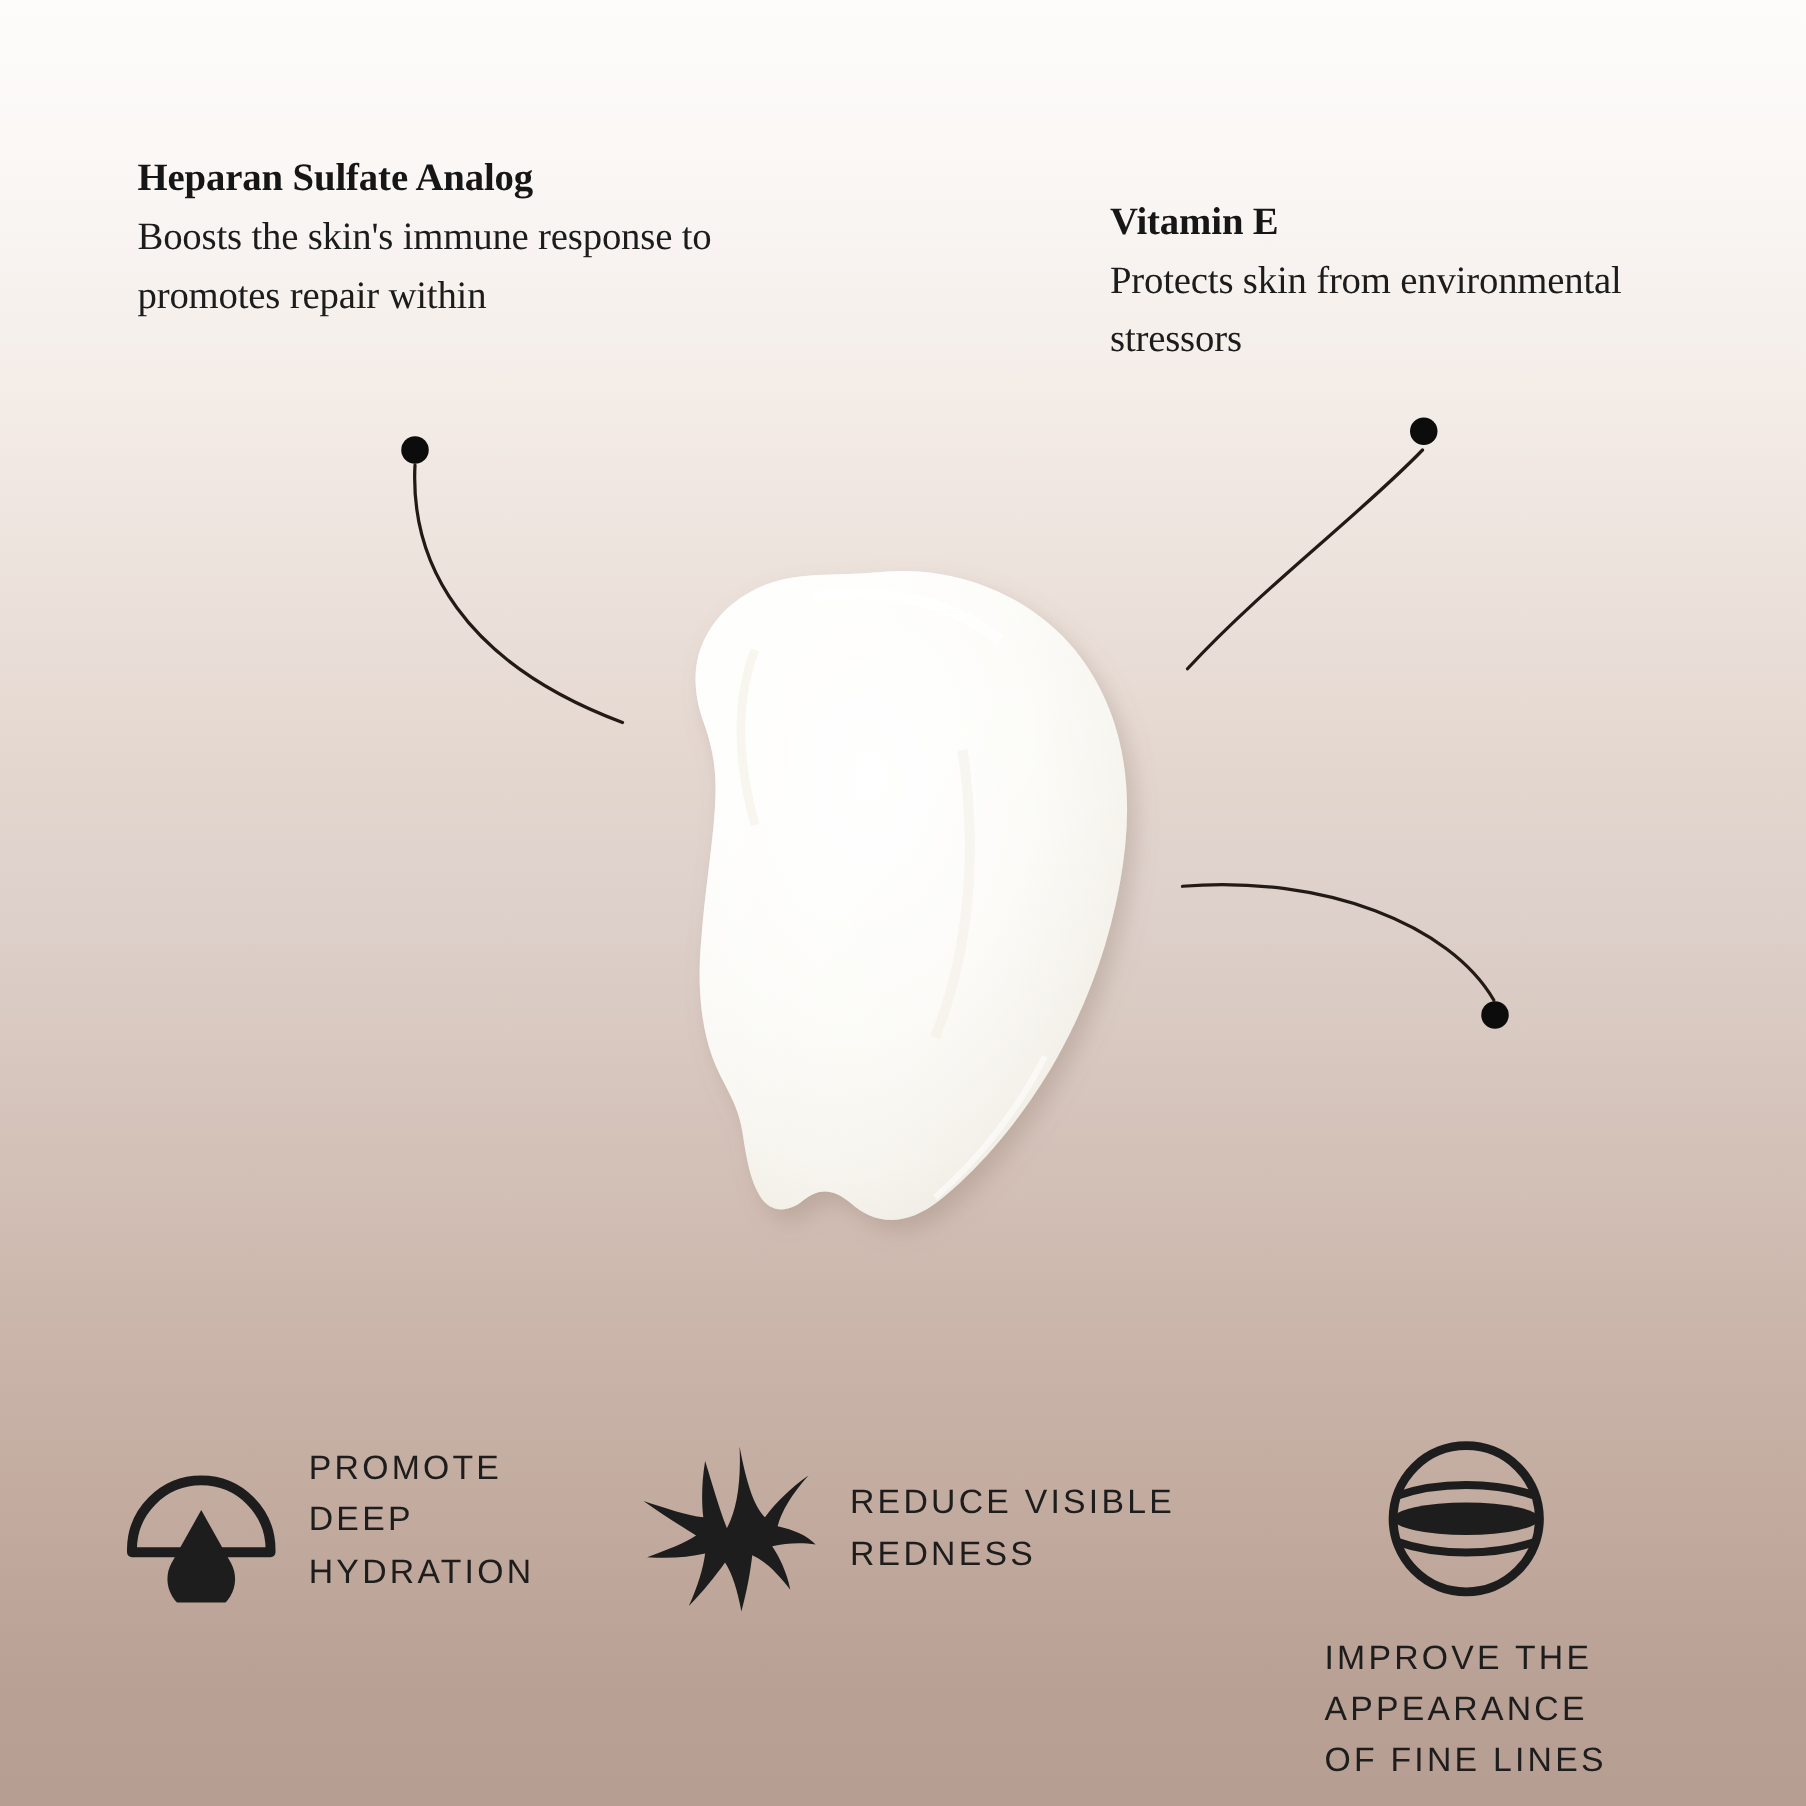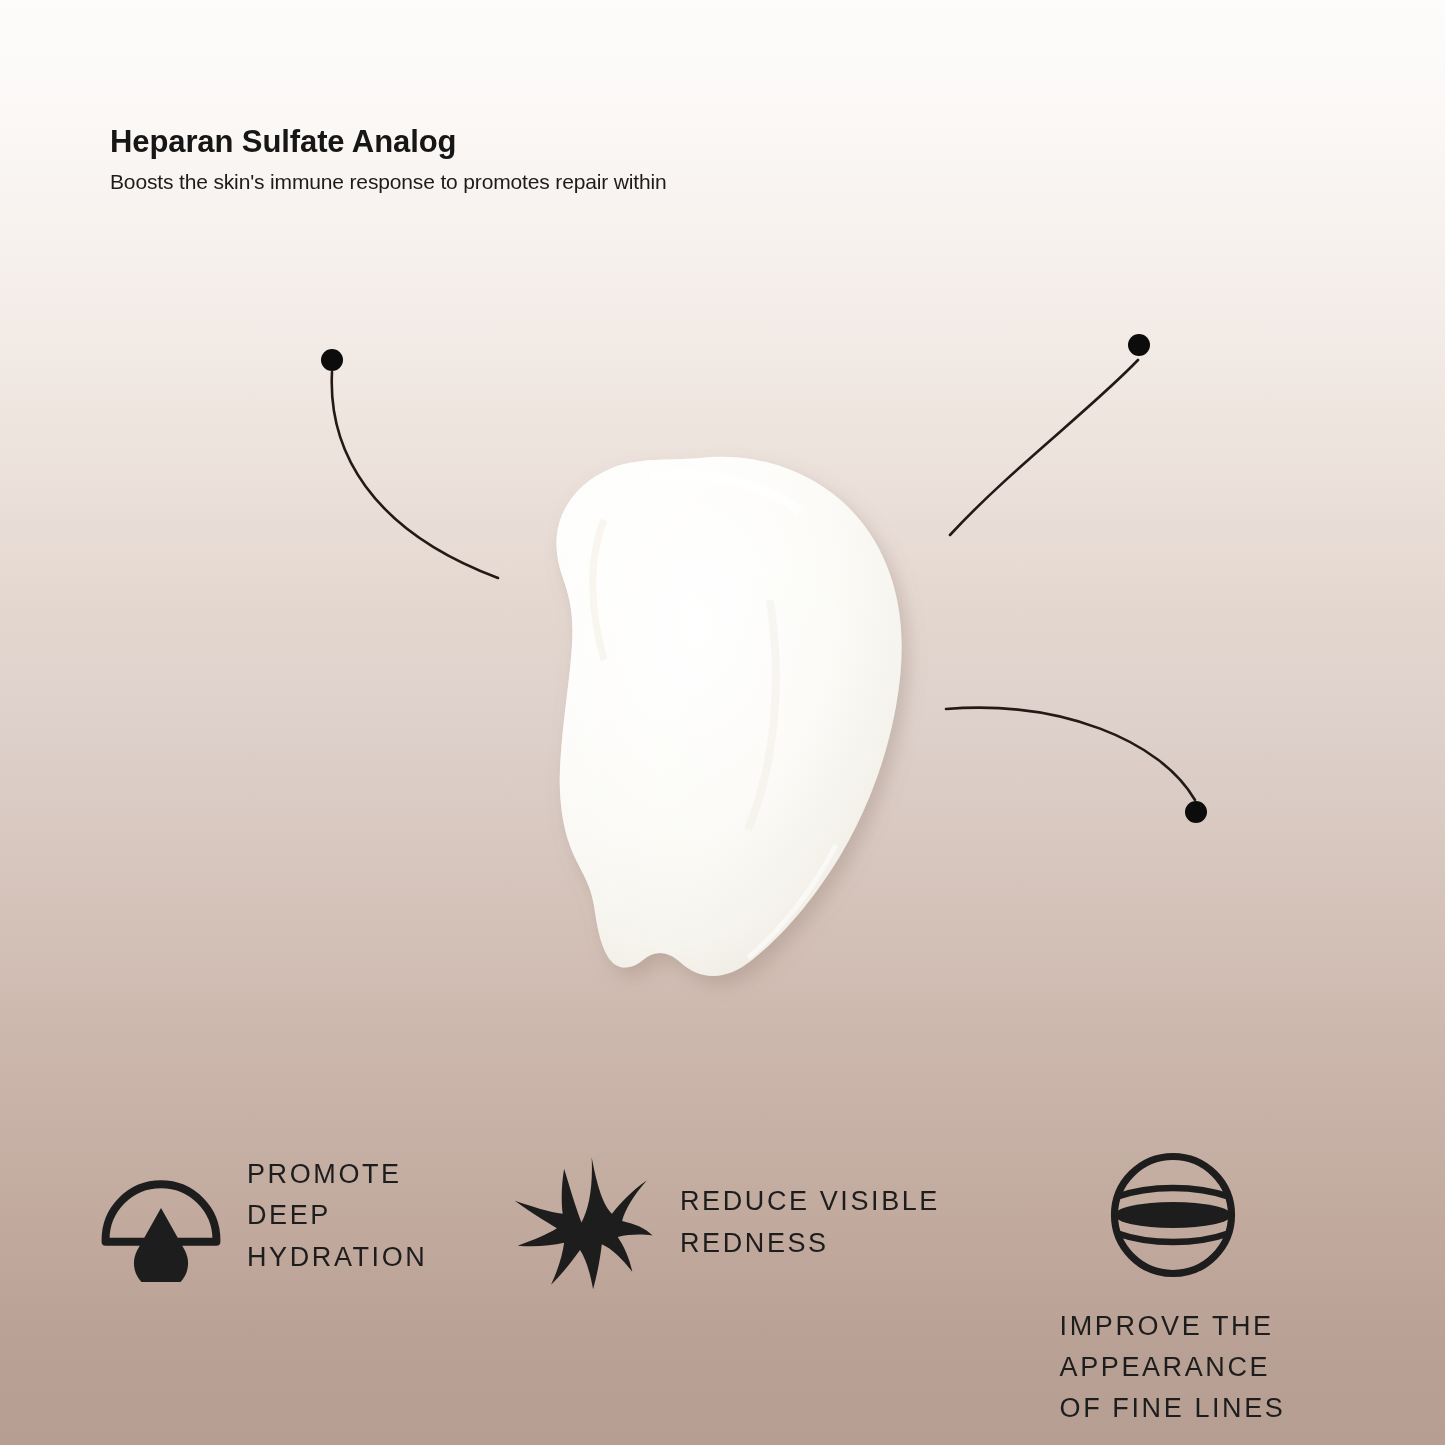--- a/index.html
+++ b/index.html
@@ -32,32 +32,33 @@
         #bfa79b  87%,
         #b9a095  94%,
         #b79e92 100%
     );
   }
 
   
   .callout {
     position: absolute;
     color: #161616;
+    font-family: Liberation Serif, serif;
   }
   .callout .c-title {
     font-weight: 700;
     font-size: 31px;
     line-height: 1.0;
     letter-spacing: -0.1px;
     margin: 0 0 9px 0;
     white-space: nowrap;
   }
   .callout .c-desc {
     font-weight: 400;
-    font-size: 21px;
+    font-size: 31px;
     line-height: 1.50;
     letter-spacing: -0.15px;
     margin: 0;
     color: #1c1c1c;
   }
 
   #callout-heparan { left: 110px; top: 126px; width: 560px; }
   #callout-vitamin-e { left: 888px; top: 161px; width: 470px; }
   #callout-green-tea { left: 888px; top: 868px; width: 470px; }
 
@@ -180,20 +181,24 @@
     <circle cx="332" cy="360" r="11" fill="#0c0c0c"></circle>
     <circle cx="1139" cy="345" r="11" fill="#0c0c0c"></circle>
     <circle cx="1196" cy="812" r="11" fill="#0c0c0c"></circle>
   </svg>
 
   <div class="callout" id="callout-heparan">
     <p class="c-title">Heparan Sulfate Analog</p>
     <p class="c-desc">Boosts the skin's immune response to promotes repair within</p>
   </div>
 
+  <div class="callout" id="callout-vitamin-e">
+    <p class="c-title">Vitamin E</p>
+    <p class="c-desc">Protects skin from environmental stressors</p>
+  </div>
 
   <div class="callout" id="callout-green-tea">
   </div>
 
   <div id="benefits-row">
 
     <div class="benefit" id="benefit-hydration">
       <svg class="benefit-icon" viewBox="0 0 100 100" xmlns="http://www.w3.org/2000/svg">
         <path d="M 8 68 A 42 42 0 0 1 92 68 L 92 69.5 L 8 69.5 Z" fill="none" stroke="#1d1d1d" stroke-width="6" stroke-linejoin="round"></path>
         <path d="M 50 44

